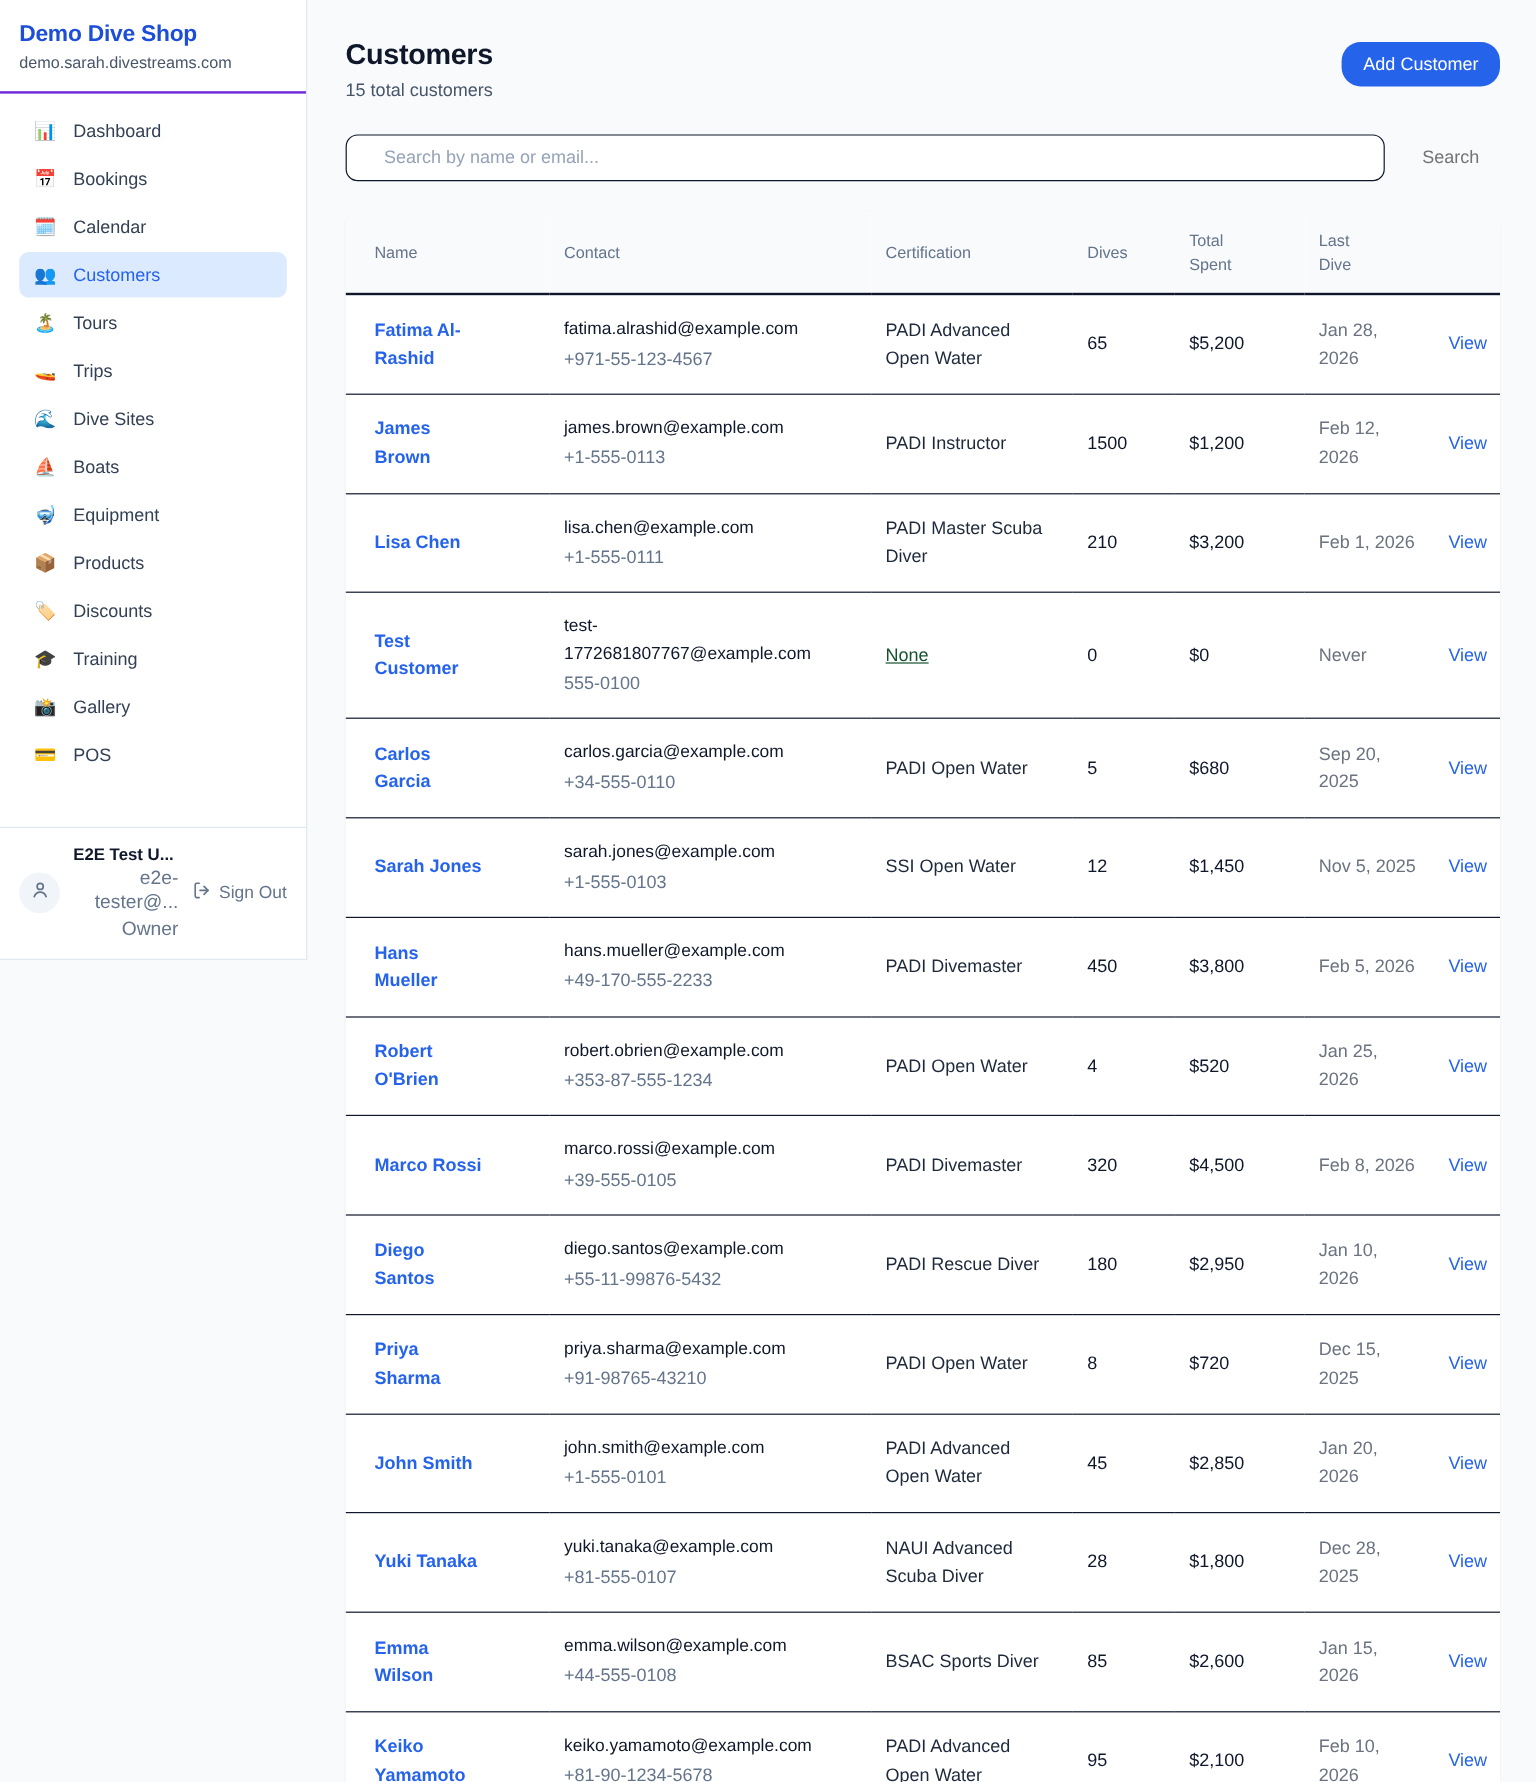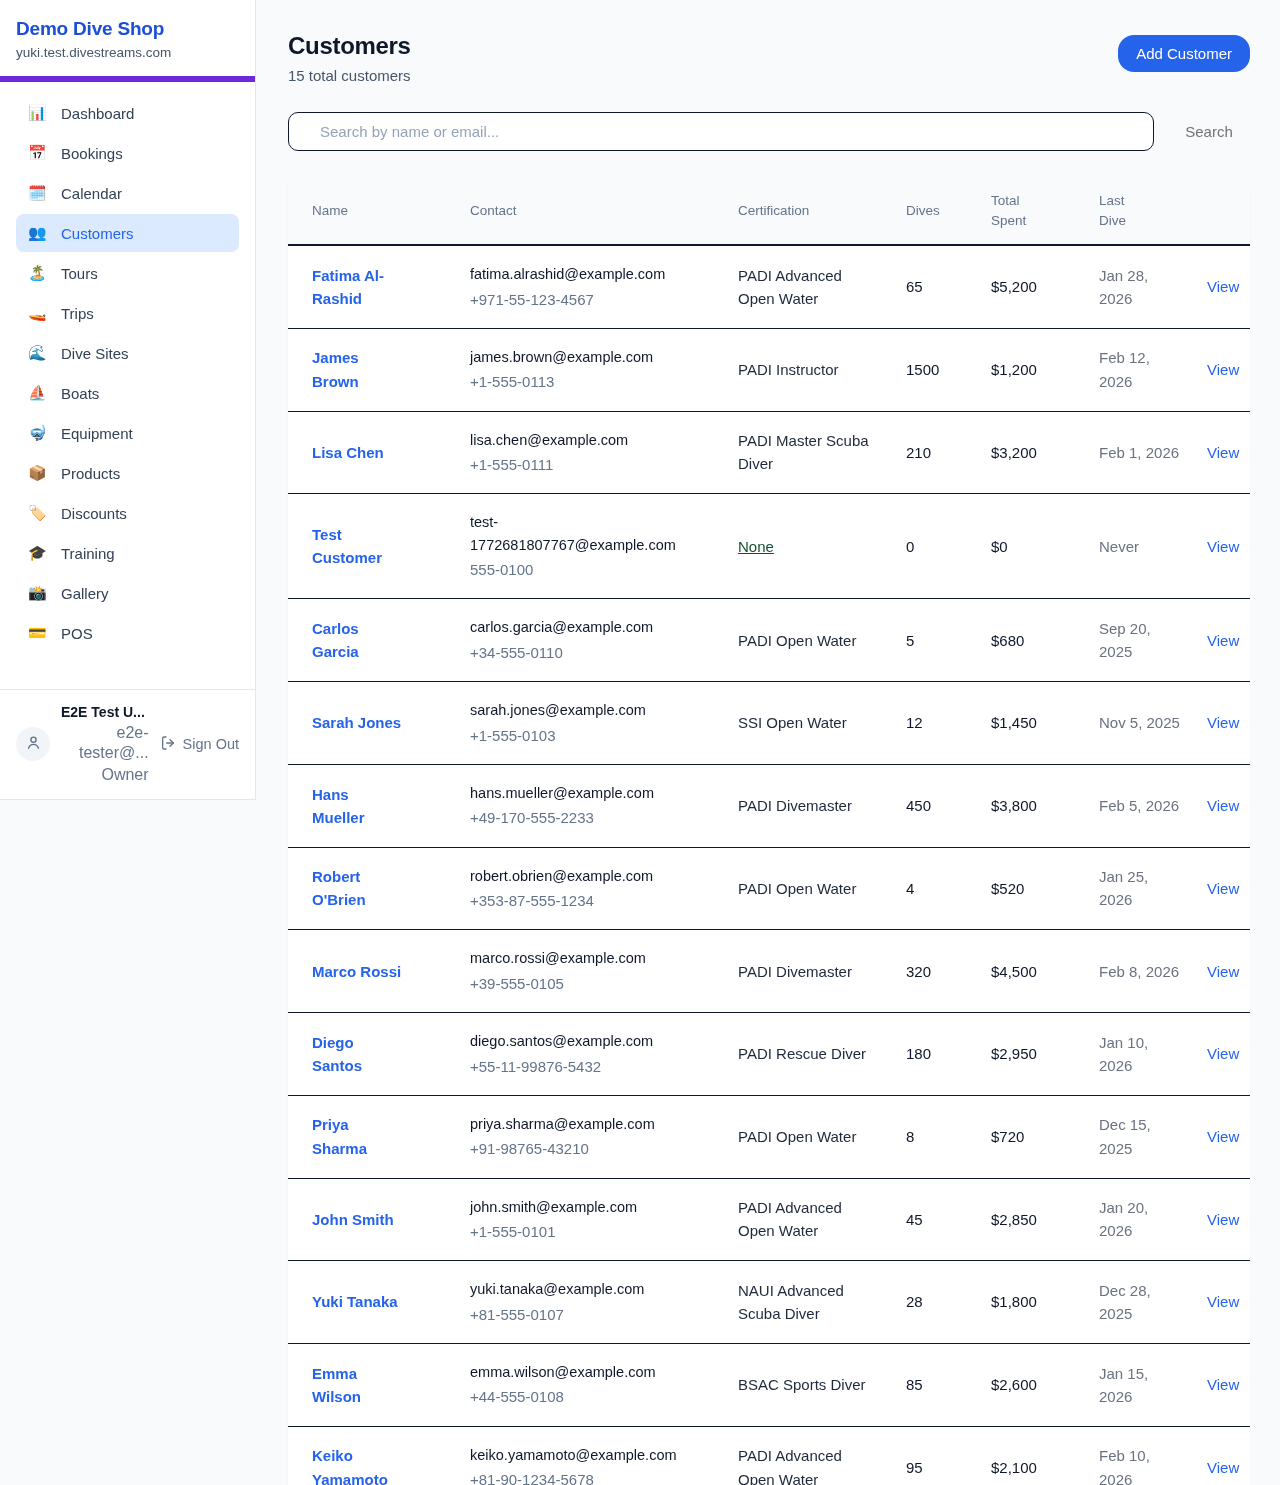--- a/index.html
+++ b/index.html
@@ -17,21 +17,21 @@
   .sidebar {
     width: 256px;
     min-height: 800px;
     background: #ffffff;
     border-right: 1px solid #e2e8f0;
     border-bottom: 1px solid #e2e8f0;
     display: flex;
     flex-direction: column;
     flex-shrink: 0;
   }
-  .sidebar-header { padding: 18px 16px 16px 16px; border-bottom: 6px solid #6d28d9; }
+  .sidebar-header { padding: 18px 16px 16px 16px; border-bottom: 2px solid #6d28d9; }
   .shop-name { color: #1d4ed8; font-size: 19px; font-weight: 700; letter-spacing: -0.2px; }
   .shop-domain { color: #475569; font-size: 13.5px; margin-top: 5px; }
   .nav { padding: 12px 16px; display: flex; flex-direction: column; gap: 2px; }
   .nav-item {
     display: flex; align-items: center; gap: 13px;
     padding: 10px 12px; border-radius: 8px;
     font-size: 15px; color: #334155; cursor: pointer;
   }
   .nav-item .nav-icon { width: 20px; font-size: 15px; text-align: center; flex-shrink: 0; }
   .nav-item.active { background: #dbeafe; color: #2563eb; font-weight: 500; }
@@ -115,21 +115,21 @@
   .view-link { color: #2563eb; font-weight: 500; text-decoration: none; }
 </style>
 </head>
 <body>
 
 <div class="app">
 
   <aside class="sidebar">
     <div class="sidebar-header">
       <div class="shop-name">Demo Dive Shop</div>
-      <div class="shop-domain">yuki.test.divestreams.com</div>
+      <div class="shop-domain">demo.sarah.divestreams.com</div>
     </div>
 
     <nav class="nav">
         <div class="nav-item">
     <span class="nav-icon">📊</span>
     <span class="nav-label">Dashboard</span>
   </div>
         <div class="nav-item">
     <span class="nav-icon">📅</span>
     <span class="nav-label">Bookings</span>

